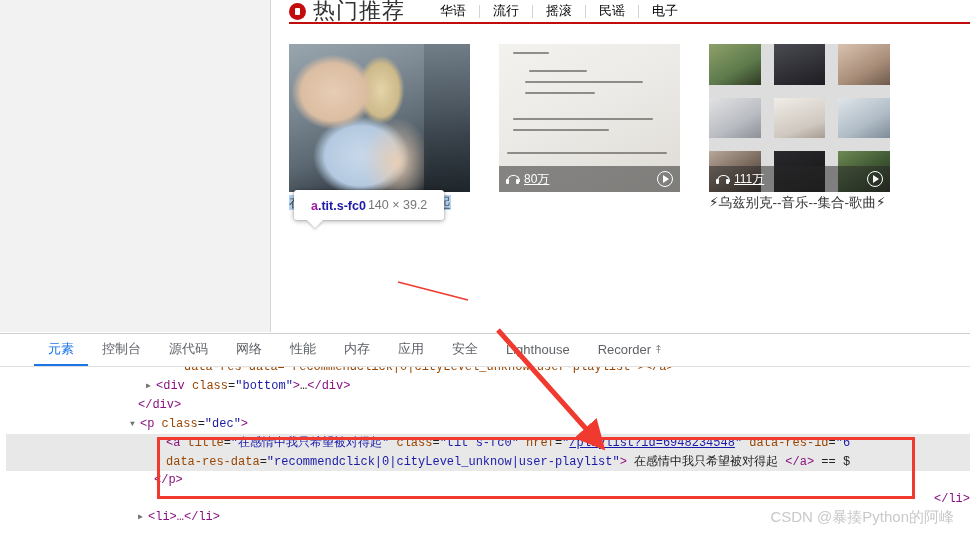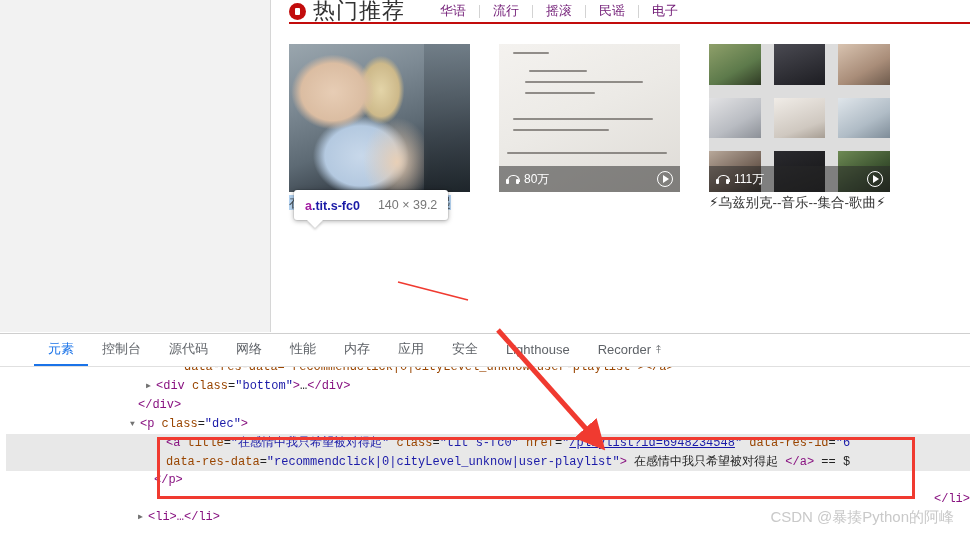--- a/index.html
+++ b/index.html
@@ -36,21 +36,21 @@
     margin-right: 7px;
   }
   .hdr-dot::after {
     content: ""; position: absolute; left: 6px; top: 5px;
     width: 5px; height: 7px; background: #fff; border-radius: 1px;
   }
   .hdr-title {
     font-size: 22px; color: #333; letter-spacing: 1px;
     white-space: nowrap; margin-right: 22px;
   }
-  .hdr-cats { display: flex; align-items: center; font-size: 13px; color: #701a75; }
+  .hdr-cats { display: flex; align-items: center; font-size: 13px; color: #000000; }
   .hdr-cat { padding: 0 13px; white-space: nowrap; }
   .hdr-sep { width: 1px; height: 13px; background: #d3d3d3; }
 
   .hdr-rule {
     position: absolute; left: 17px; top: 22px;
     width: 681px; height: 2px; background: #c20c0c;
   }
 
   
   .cards {
@@ -100,21 +100,21 @@
   }
   .hp::before {
     content: ""; position: absolute; left: 1px; top: 0; width: 11px; height: 6px;
     border: 1.6px solid #fff; border-bottom: none; border-radius: 6px 6px 0 0;
   }
   .hp::after {
     content: ""; position: absolute; left: 0; top: 4px; width: 3px; height: 5px;
     background: #fff; border-radius: 1px;
     box-shadow: 10px 0 0 0 #fff;
   }
-  .play-count { font-size: 12px; }
+  .play-count { font-size: 12px; text-decoration: underline; }
   .play-btn {
     width: 16px; height: 16px; border: 1.4px solid #fff; border-radius: 50%;
     position: relative;
   }
   .play-btn::after {
     content: ""; position: absolute; left: 5px; top: 3.4px;
     border-left: 6px solid #fff;
     border-top: 4px solid transparent; border-bottom: 4px solid transparent;
   }
 
@@ -126,21 +126,21 @@
     background: #b5d4f2; color: #49525a; display: inline;
     box-decoration-break: clone; -webkit-box-decoration-break: clone;
   }
   .sel-wrap { display: block; }
 
   
   .inspect-tip {
     position: absolute; left: 294px; top: 190px;
     background: #fff; border-radius: 3px;
     box-shadow: 0 1px 5px rgba(0,0,0,.35), 0 0 0 1px rgba(0,0,0,.06);
-    padding: 6px 11px; display: flex; align-items: center; gap: 18px;
+    padding: 6px 17px; display: flex; align-items: center; gap: 2px;
     white-space: nowrap; z-index: 40;
   }
   .tip-tag { font-size: 12.5px; font-weight: bold; color: #a21ca2; }
   .tip-cls { font-size: 12.5px; font-weight: bold; color: #1a1aa6; }
   .tip-dim { font-size: 12.5px; color: #777; }
   .inspect-tip::after {
     content: ""; position: absolute; left: 13px; bottom: -8px;
     border-left: 8px solid transparent; border-right: 8px solid transparent;
     border-top: 8px solid #fff;
     filter: drop-shadow(0 2px 1px rgba(0,0,0,.18));

